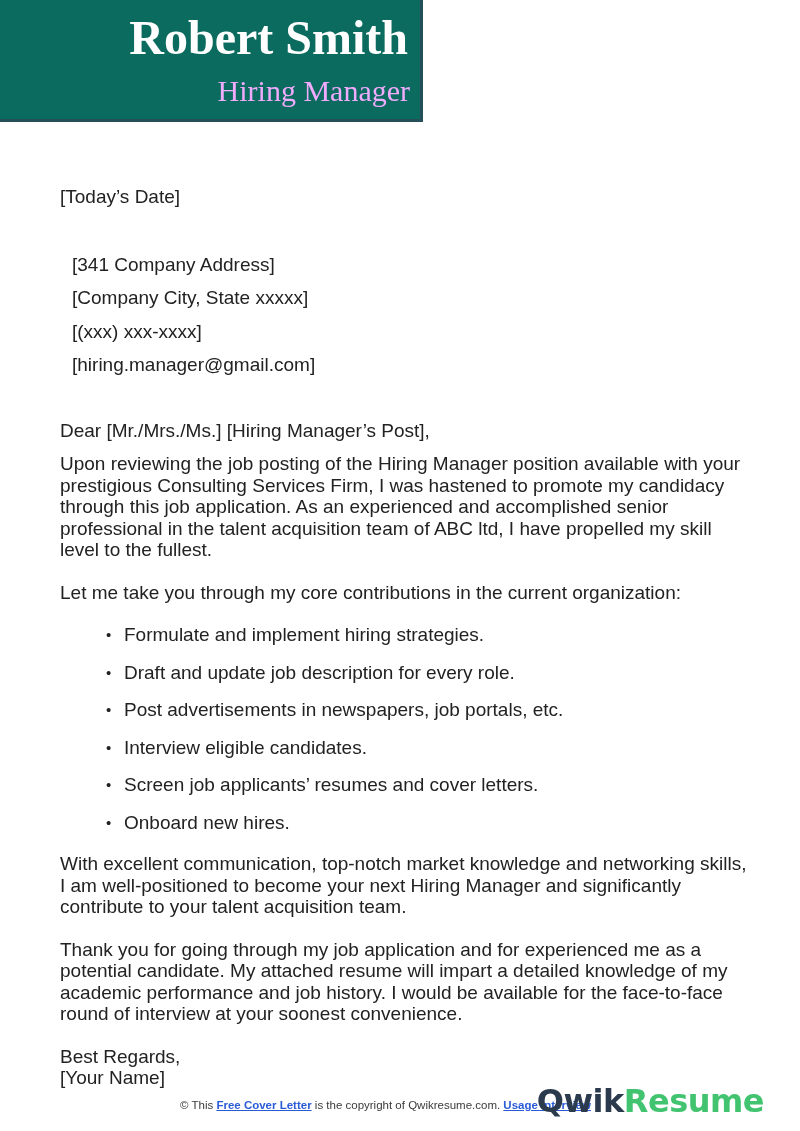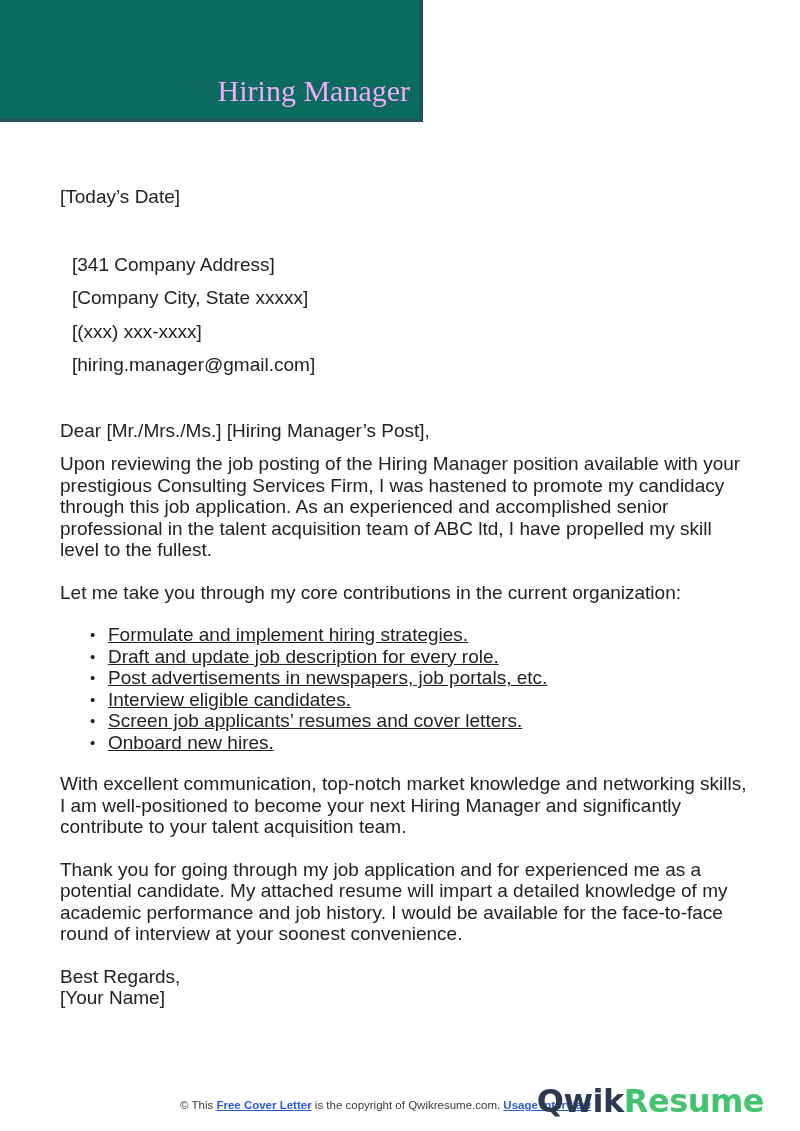--- a/index.html
+++ b/index.html
@@ -47,22 +47,21 @@
   .para{margin:0 0 21px 0;}
   .list-intro{margin:0 0 21px 0;}
   ul.bullets{
     list-style:none;
     margin:0 0 20px 0;
     padding:0 0 0 30px;
   }
   ul.bullets li{
     position:relative;
     padding-left:18px;
-    margin:0;
-    text-decoration:underline;
+    margin:16px;
   }
   ul.bullets li::before{
     content:"•";
     position:absolute;left:0;top:0;
     font-size:15px;
   }
   .closing-block{margin:7px 0 0 0;}
   .closing-block div{margin:0;}
   
   .footer-line{
@@ -88,20 +87,21 @@
   }
   .logo .qwik{color:#2b3a4d;}
   .logo .resume{color:#41c36f;}
 </style>
 </head>
 <body>
 
 <div class="page">
 
   <div class="band">
+    <div class="band-name">Robert Smith</div>
     <div class="band-title">Hiring Manager</div>
   </div>
 
   <div class="letter">
 
     <div class="date-line">[Today’s Date]</div>
 
     <div class="address-block">
       <div>[341 Company Address]</div>
       <div>[Company City, State xxxxx]</div>

